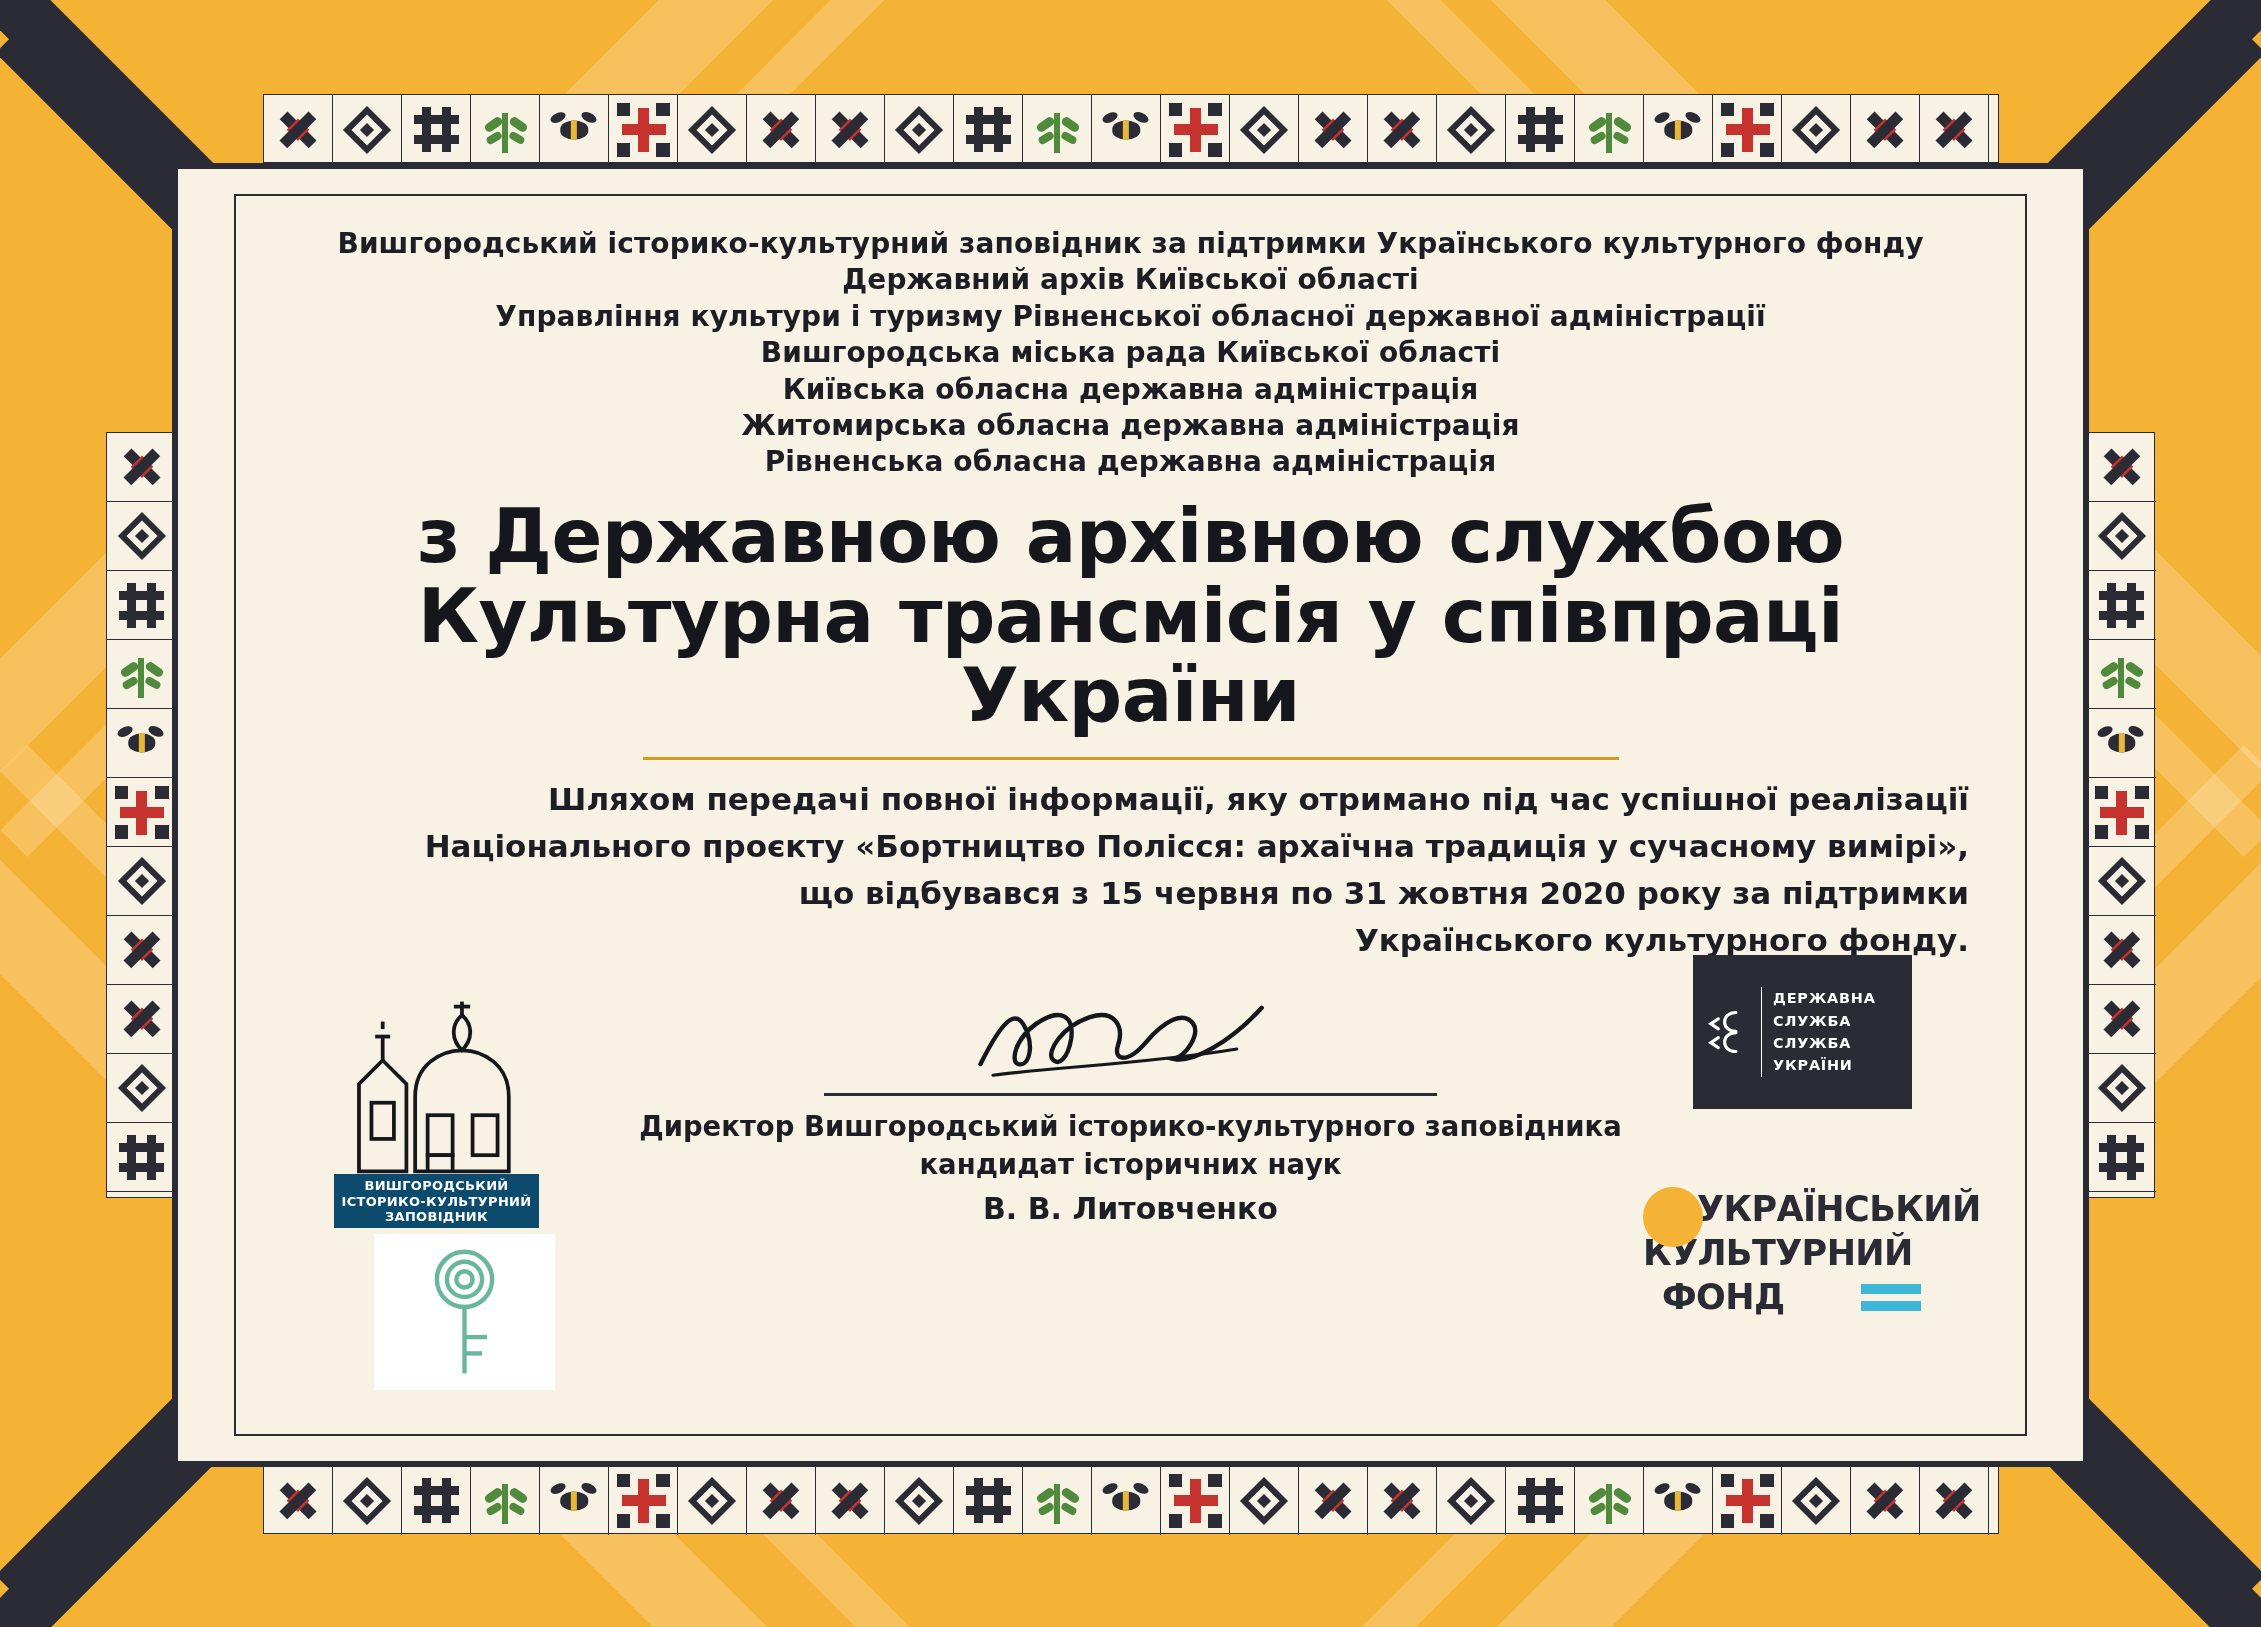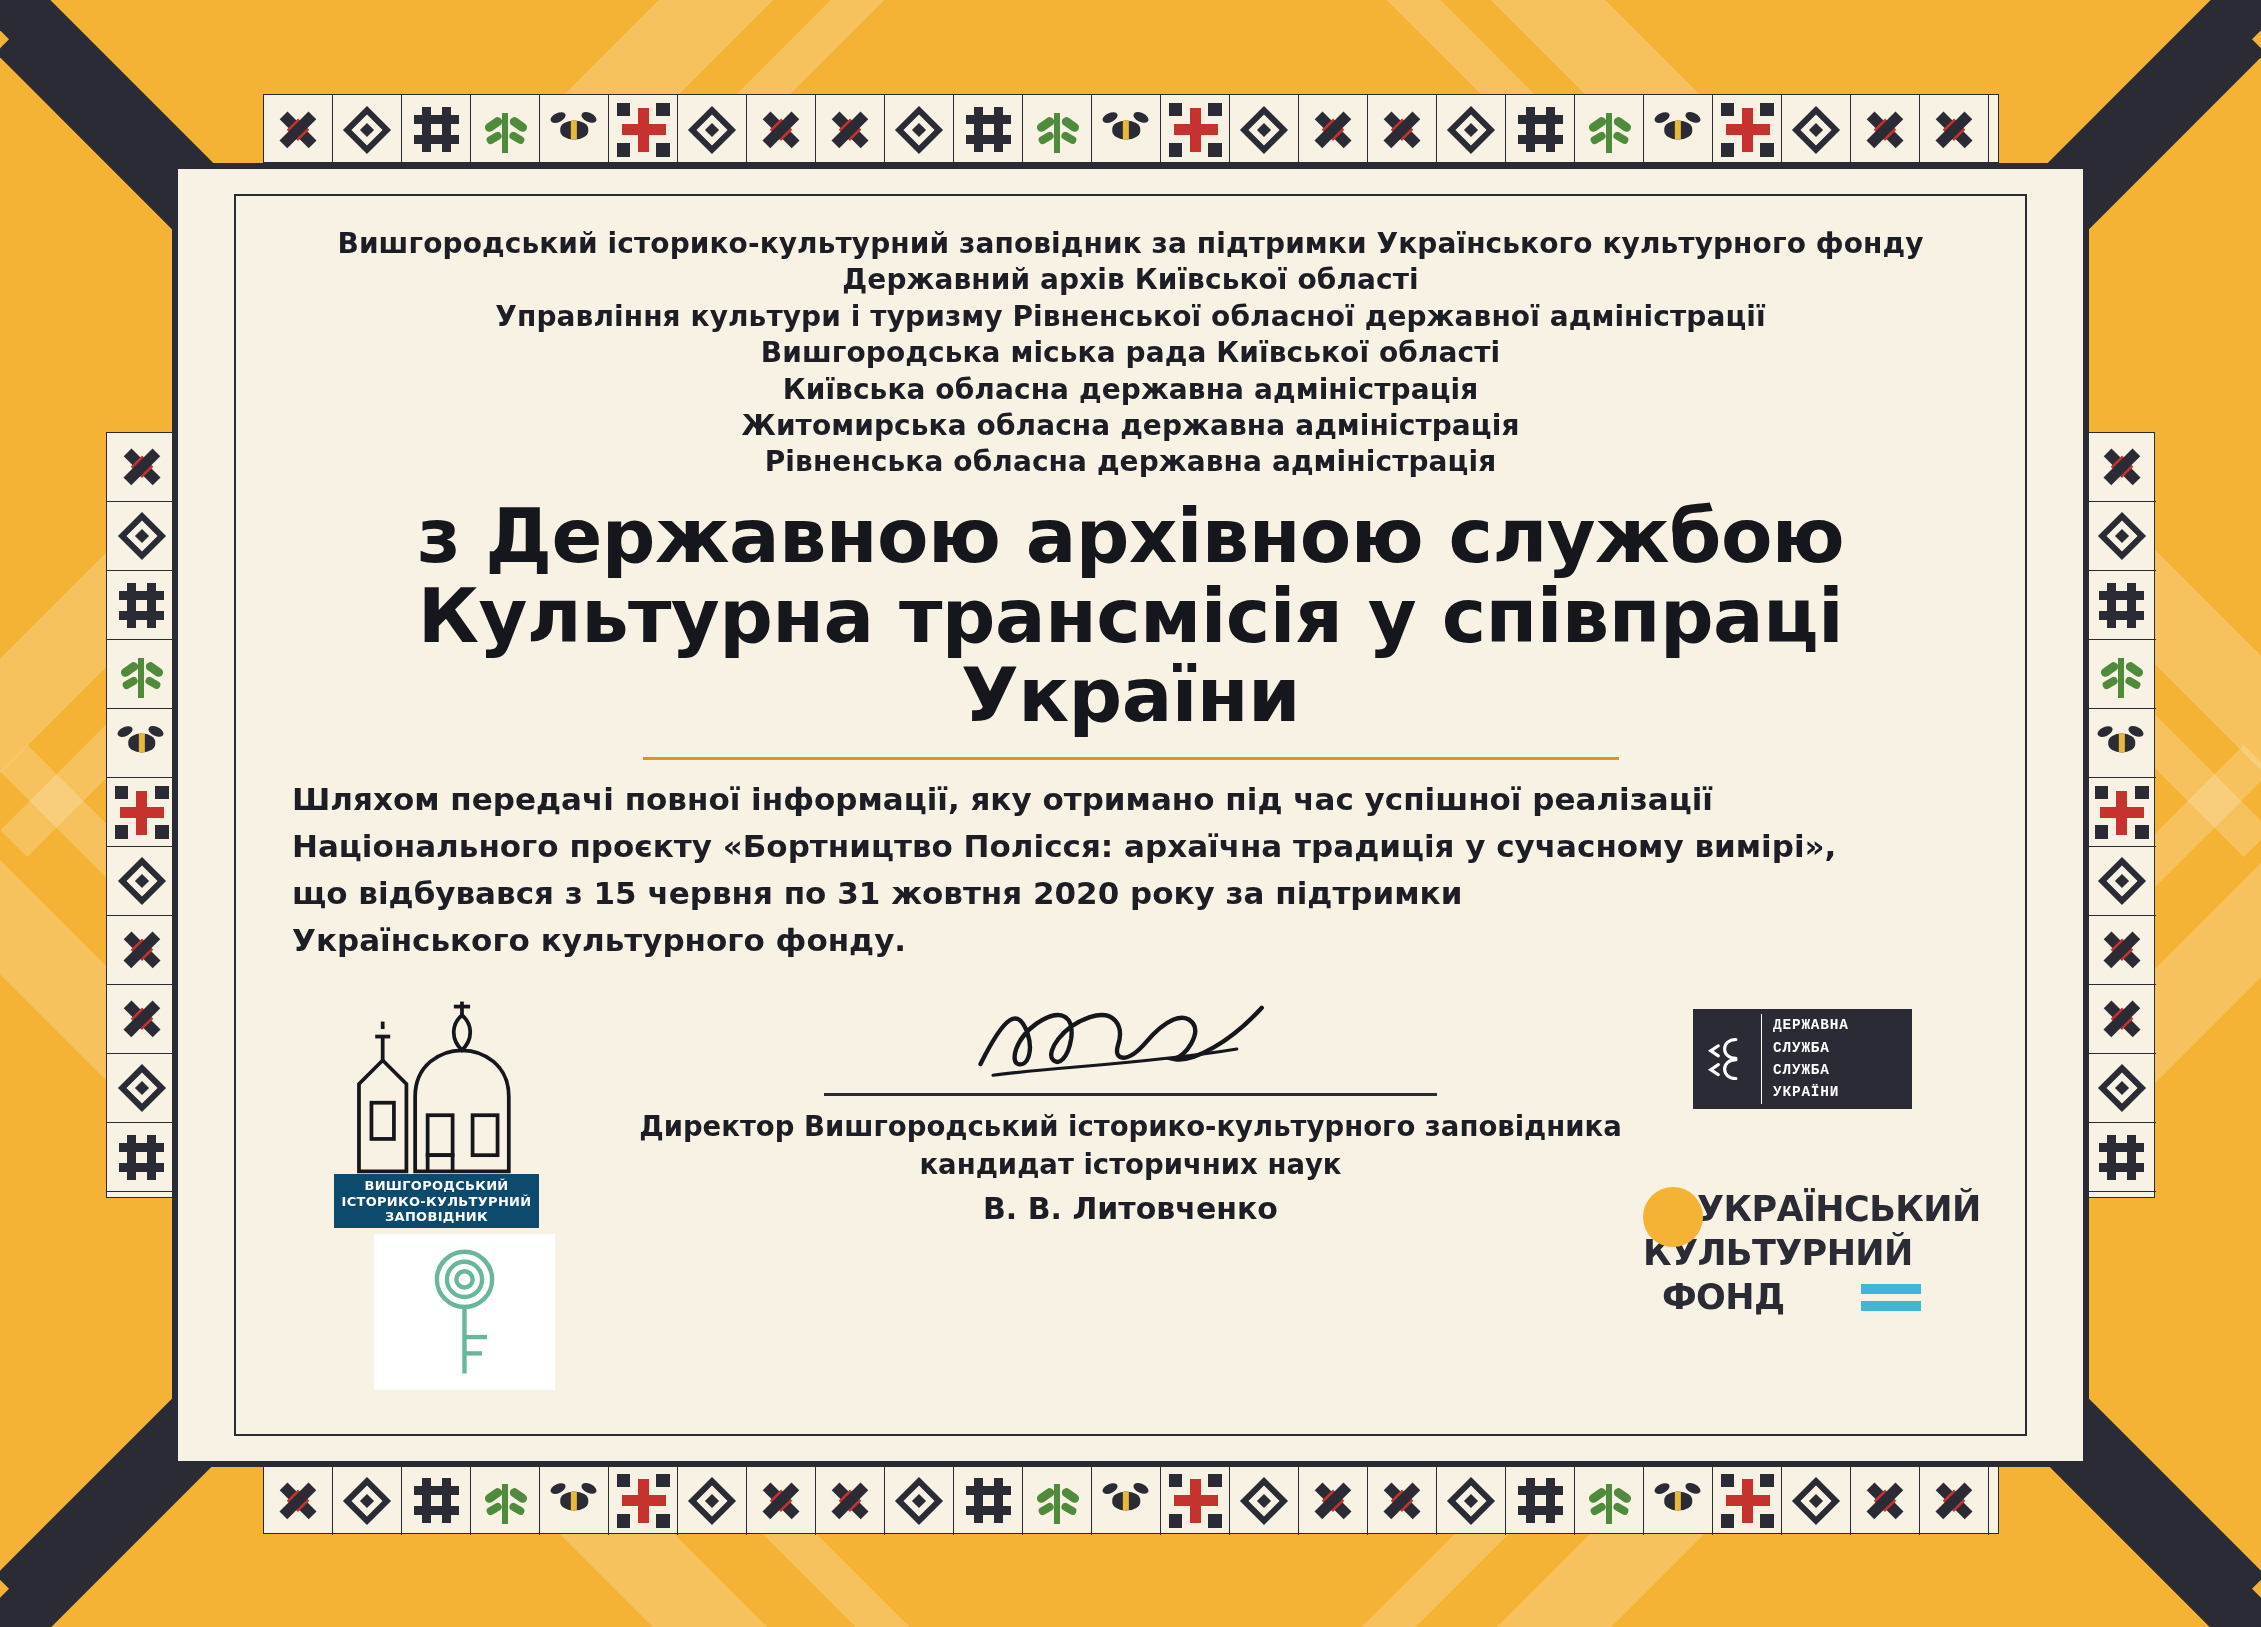--- a/index.html
+++ b/index.html
@@ -199,21 +199,21 @@
   }
 
   .rule {
     width: 976px;
     height: 3.1px;
     background: #d49a1e;
     margin: 21px auto 16.3px auto;
   }
 
   .body-text {
-    text-align: left;
+    text-align: right;
     color: #1d1d26;
     font-size: 31px;
     line-height: 1.52;
     font-weight: 600;
   }
 
   .sig-area {
     position: relative;
     margin-top: 25px;
     text-align: center;
@@ -263,28 +263,27 @@
     display: flex;
     align-items: center;
     justify-content: center;
   }
 
   .logo-archive {
     position: absolute;
     right: 113px;
     bottom: 325px;
     width: 219px;
-    height: 100px;
+    height: 154px;
     background: #2b2b36;
     display: flex;
     align-items: center;
     gap: 10px;
     padding: 0 13.8px;
     box-sizing: border-box;
-    font-family: Liberation Mono, monospace;
   }
   .logo-archive .mark { flex: 0 0 auto; }
   .logo-archive .txt {
     color: #ffffff;
     font-size: 14.4px;
     font-weight: 800;
     line-height: 1.55;
     letter-spacing: 0.8px;
     border-left: 1.9px solid #ffffff;
     padding-left: 11.3px;

